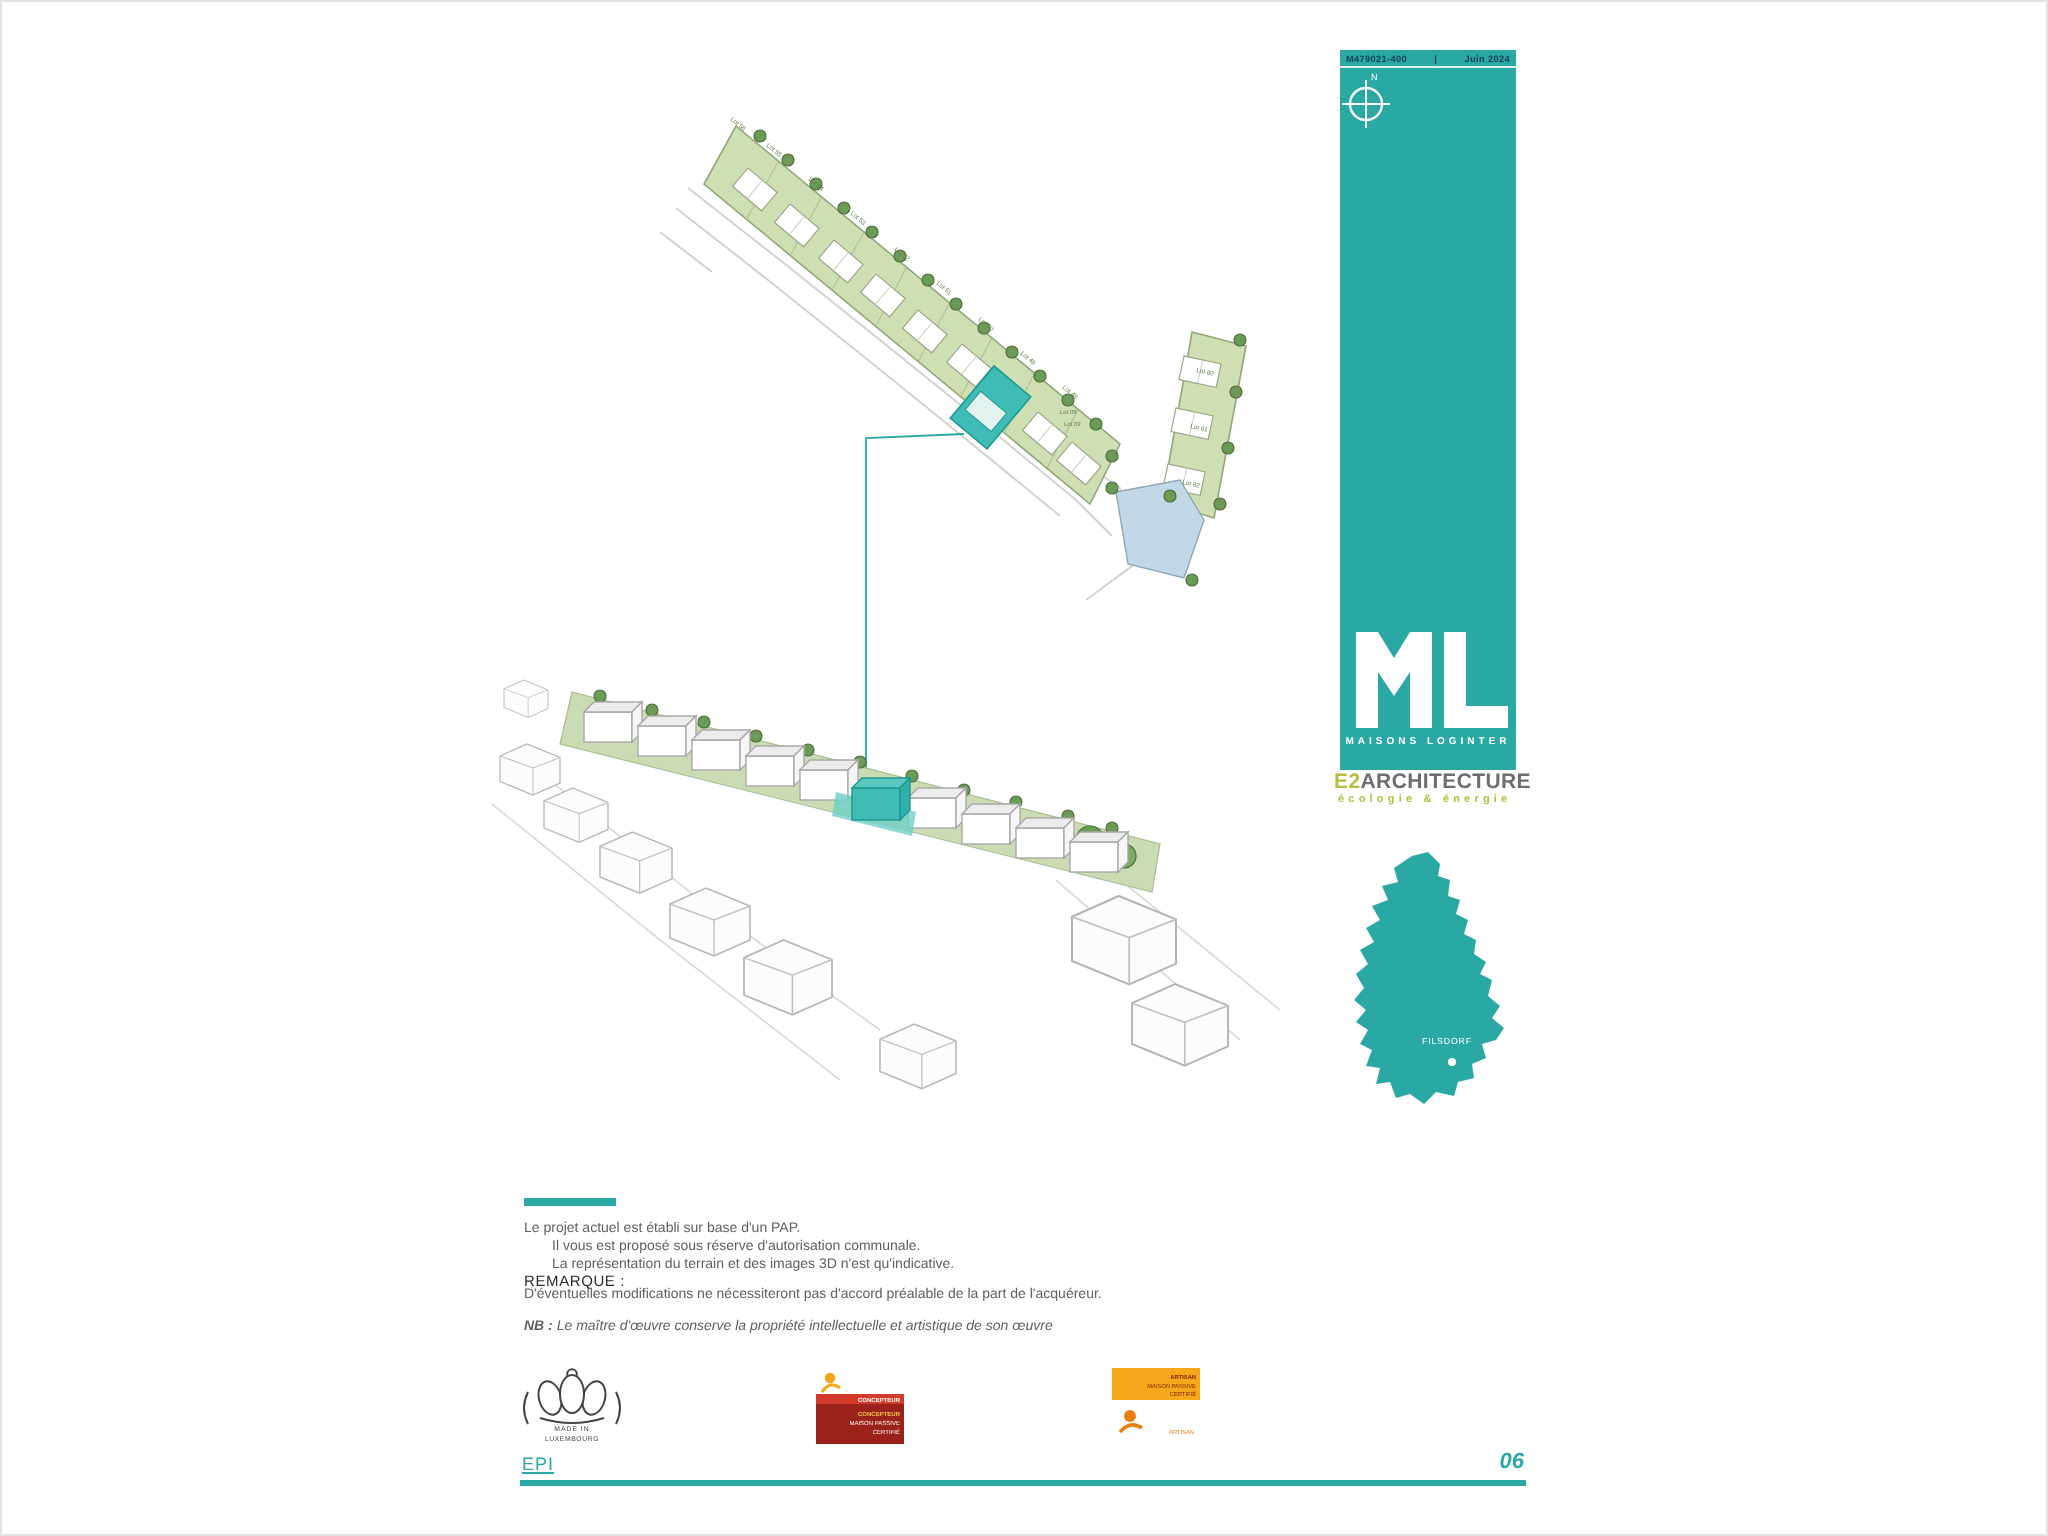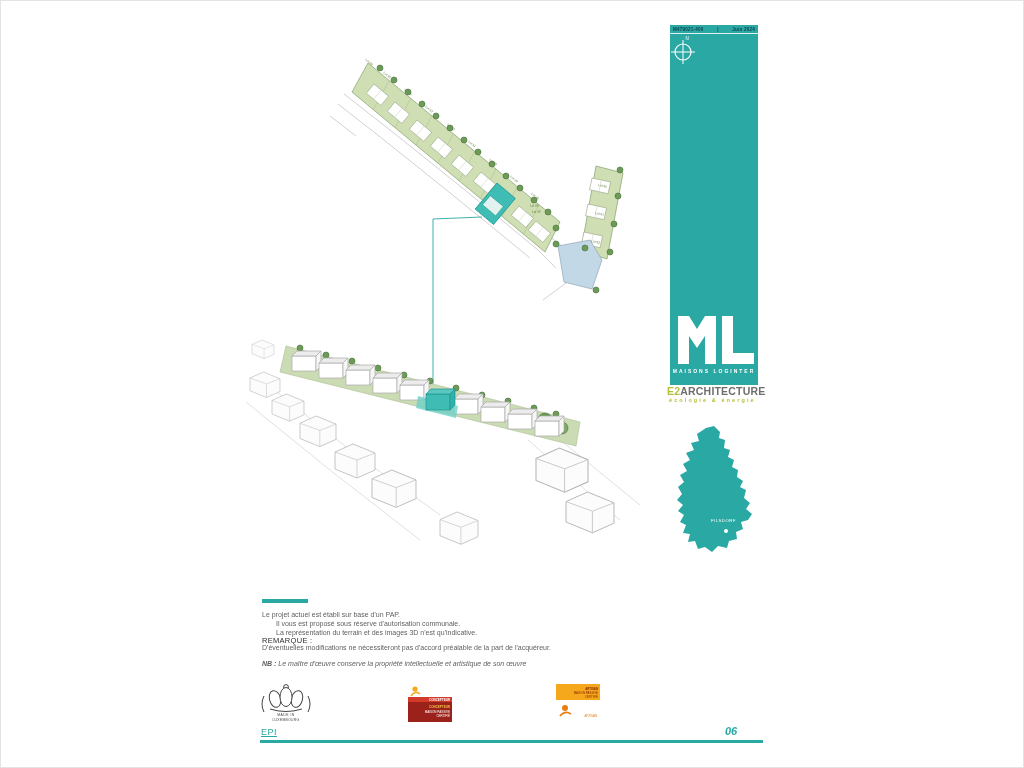--- a/index.html
+++ b/index.html
@@ -21,21 +21,21 @@
   .rq-bar{left:262px;top:599px;width:46px;height:3.5px;background:#29A8A4;}
   .rq{color:#5f5f5f;font-size:7px;}
   .rq.p1{left:262px;top:611px;}
   .rq.p2{left:276px;top:620px;}
   .rq.p3{left:276px;top:629px;}
   .rq.mods{left:262px;top:644px;}
   .rq.nb{left:262px;top:660px;font-style:italic;}
   .rq .nb-label{font-weight:bold;}
   
   .ft-left{left:261px;top:727px;font-size:9px;color:#29A8A4;letter-spacing:.5px;text-decoration:underline;}
-  .ft-right{left:700px;top:725px;width:62px;text-align:center;font-size:11px;font-weight:bold;
+  .ft-right{left:700px;top:725px;width:62px;text-align:right;font-size:11px;font-weight:bold;
             font-style:italic;color:#29A8A4;}
   .ft-line{left:260px;top:740px;width:503px;height:3px;background:#29A8A4;}
 </style>
 </head>
 <body>
 
 <div class="sheet">
 
   <svg class="abs" style="left:240px;top:40px;" width="410" height="520" viewBox="240 40 410 520">
     <defs>

